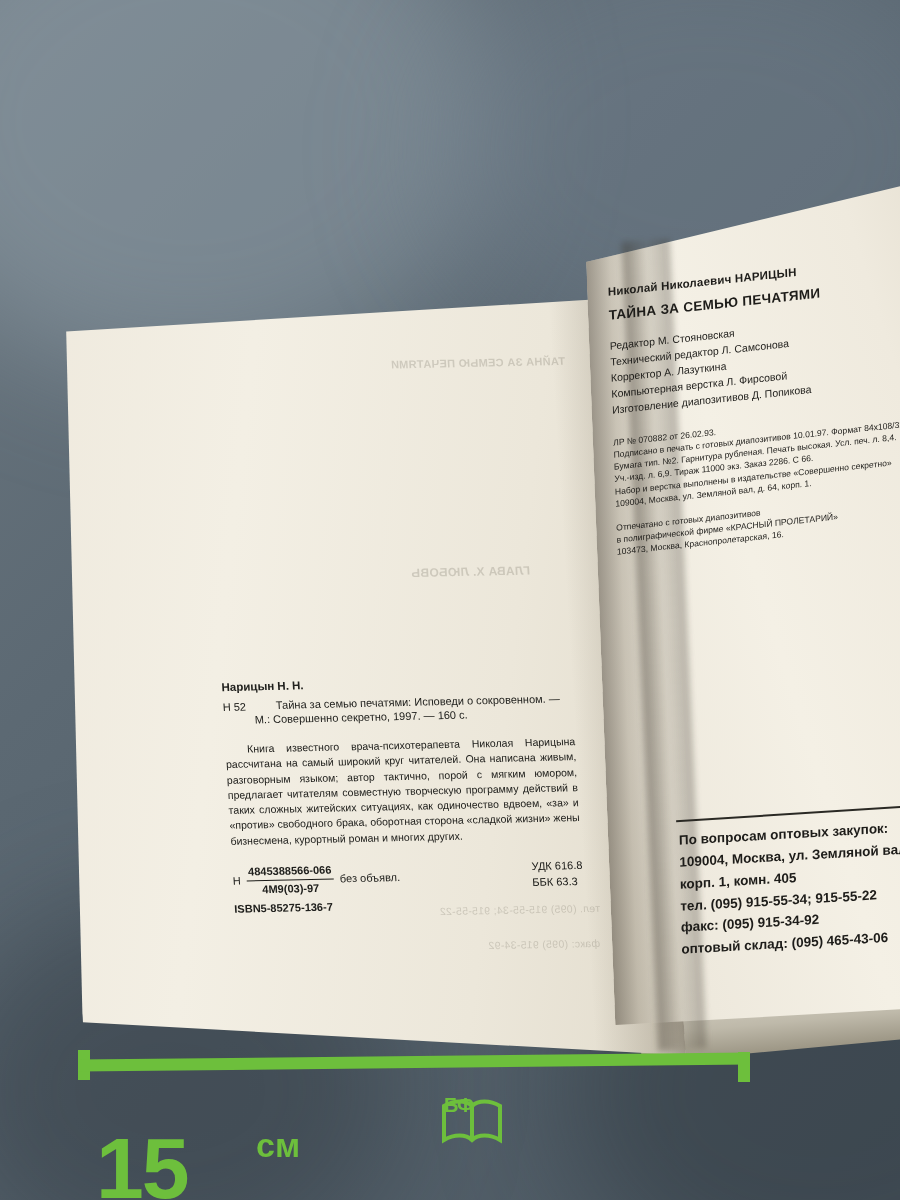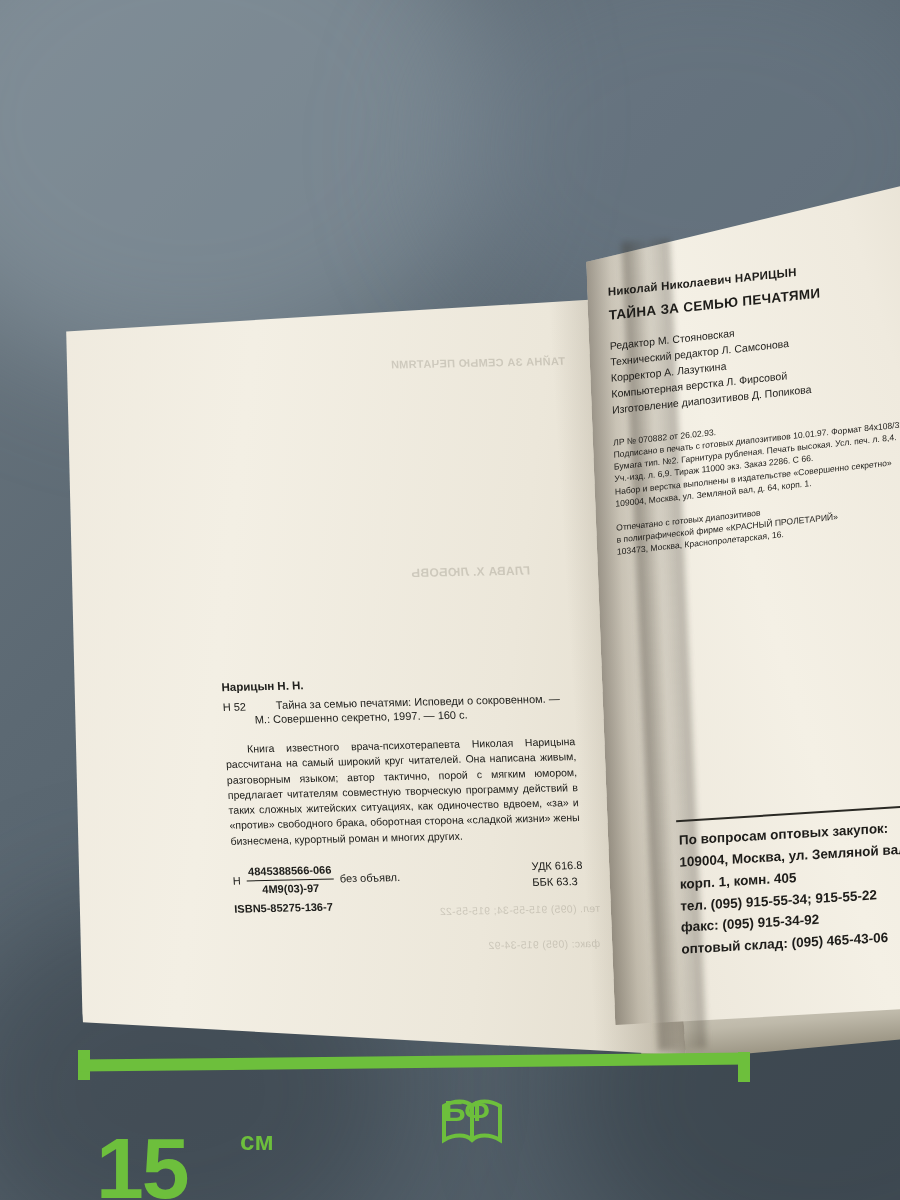--- a/index.html
+++ b/index.html
@@ -223,42 +223,42 @@
     top: 1078px;
     font-size: 86px;
     font-weight: bold;
     color: #6dbf3c;
     letter-spacing: -2px;
     line-height: 1;
     margin-top: 47px;
   }
   #scale-unit {
     position: absolute;
-    left: 240px;
+    left: 256px;
     top: 1128px;
-    font-size: 26px;
+    font-size: 34px;
     font-weight: bold;
     color: #6dbf3c;
     line-height: 1;
   }
 
   #logo {
     position: absolute;
     left: 440px;
     top: 1092px;
     display: flex;
     align-items: center;
     gap: 10px;
   }
   #logo .mark {
     width: 64px; height: 56px;
     position: relative;
   }
   #logo .mark-text {
-    font-size: 30px; font-weight: bold; color: #6dbf3c;
+    font-size: 20px; font-weight: bold; color: #6dbf3c;
     position: absolute; left: 4px; top: 2px; letter-spacing: -1px;
   }
   #logo .word {
     font-size: 41px;
     font-weight: bold;
     color: #6dbf3c;
     letter-spacing: 0px;
     line-height: 1;
   }
 </style>

